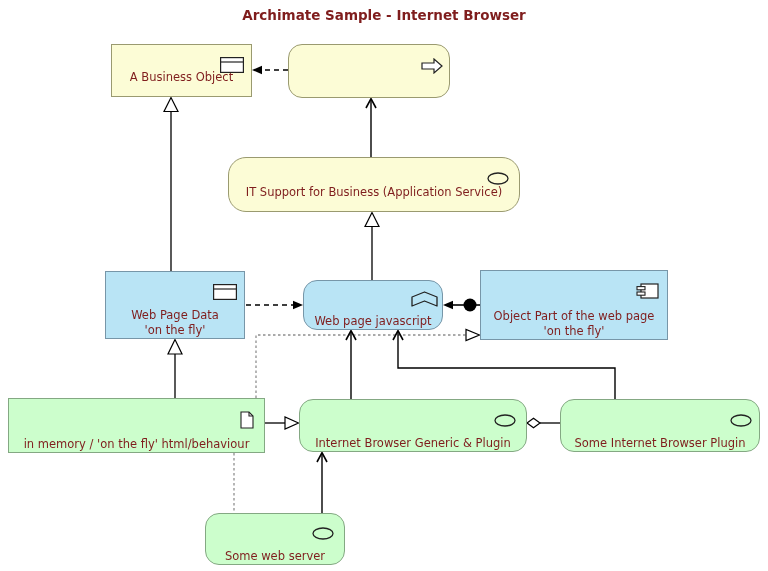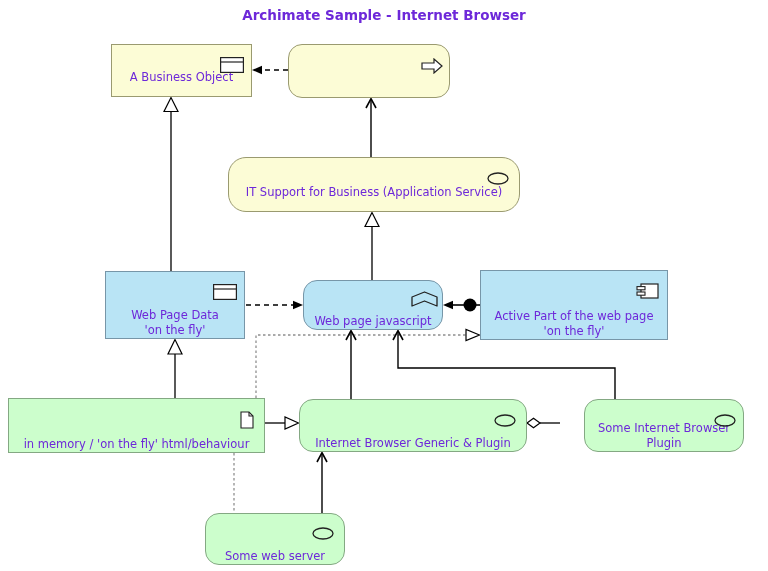--- a/index.html
+++ b/index.html
@@ -1,18 +1,18 @@
 <!DOCTYPE html>
 <html><head>
 <meta charset="utf-8">
 <style>
   html,body{margin:0;padding:0;background:#ffffff;}
   #canvas{
     position:relative;width:768px;height:571px;background:#ffffff;overflow:hidden;
-    font-family:"DejaVu Sans","Liberation Sans",sans-serif;color:#6d28d9;
+    font-family:"DejaVu Sans","Liberation Sans",sans-serif;color:#7f1d1d;
   }
   #diagram-title{
     position:absolute;top:7px;left:0;width:768px;text-align:center;
     font-size:13.5px;font-weight:bold;letter-spacing:0px;
   }
   #edges{position:absolute;left:0;top:0;}
   .node{
     position:absolute;box-sizing:border-box;
     display:flex;flex-direction:column;justify-content:flex-end;align-items:center;
     font-size:11.5px;line-height:15px;padding-bottom:0;
@@ -154,21 +154,21 @@
   </div>
 
   <div class="node blue" style="left:480px;top:270px;width:188px;height:70px">
     <span class="icon" style="top:12px;right:8px">
       <svg width="23" height="16" viewBox="0 0 23 16">
           <rect x="5" y="1" width="17" height="14" fill="#fff" stroke="#222" stroke-width="1.2"></rect>
           <rect x="1" y="3.6" width="8" height="3.2" fill="#fff" stroke="#222" stroke-width="1.1"></rect>
           <rect x="1" y="9" width="8" height="3.2" fill="#fff" stroke="#222" stroke-width="1.1"></rect>
         </svg>
     </span>
-    <div class="lbl">Active Part of the web page
+    <div class="lbl">Object Part of the web page
 'on the fly'</div>
   </div>
 
   <div class="node green" style="left:8px;top:398px;width:257px;height:55px">
     <span class="icon" style="top:12px;right:10px">
       <svg width="14" height="18" viewBox="0 0 14 18">
           <path d="M1,1 h8 l4,4 v12 h-12 z" fill="#fff" stroke="#222" stroke-width="1.1"></path>
           <path d="M9,1 v4 h4" fill="none" stroke="#222" stroke-width="1.1"></path>
         </svg>
     </span>
@@ -177,21 +177,21 @@
 
   <div class="node green round" style="left:299px;top:399px;width:228px;height:53px">
     <span class="icon" style="top:14px;right:10px">
       <svg width="22" height="13" viewBox="0 0 22 13">
           <ellipse cx="11" cy="6.5" rx="10" ry="5.5" fill="none" stroke="#222" stroke-width="1.3"></ellipse>
         </svg>
     </span>
     <div class="lbl">Internet Browser Generic &amp; Plugin</div>
   </div>
 
-  <div class="node green round" style="left:584px;top:399px;width:160px;height:53px">
+  <div class="node green round" style="left:560px;top:399px;width:200px;height:53px">
     <span class="icon" style="top:14px;right:7px">
       <svg width="22" height="13" viewBox="0 0 22 13">
           <ellipse cx="11" cy="6.5" rx="10" ry="5.5" fill="none" stroke="#222" stroke-width="1.3"></ellipse>
         </svg>
     </span>
     <div class="lbl">Some Internet Browser Plugin</div>
   </div>
 
   <div class="node green round" style="left:205px;top:513px;width:140px;height:52px">
     <span class="icon" style="top:13px;right:10px">

